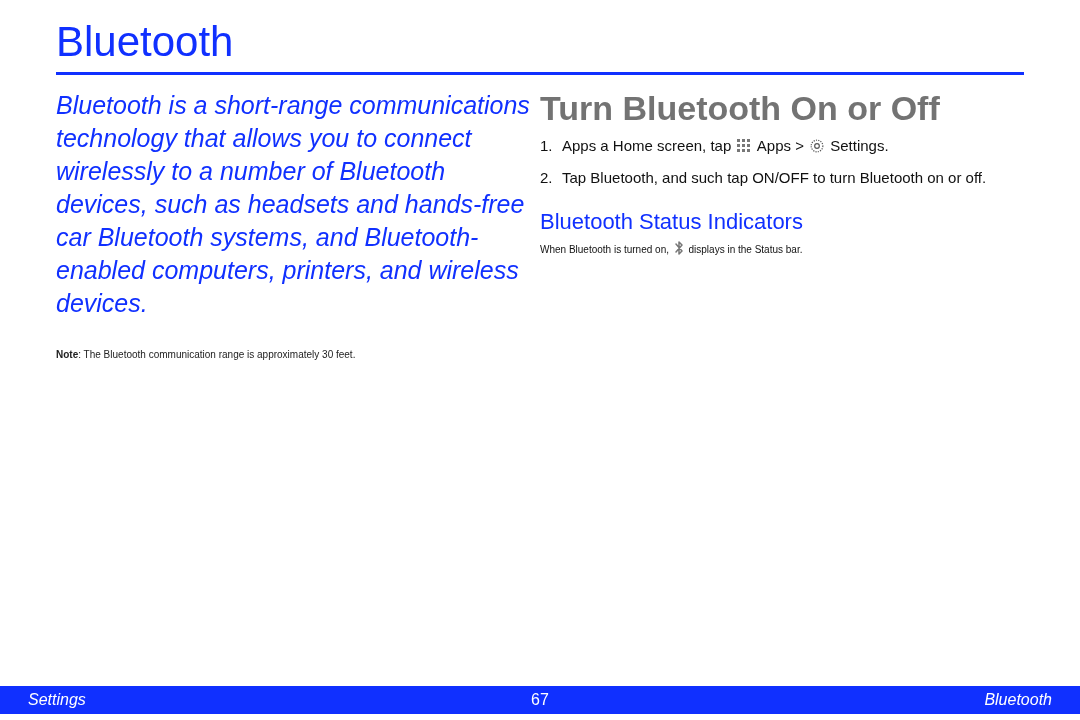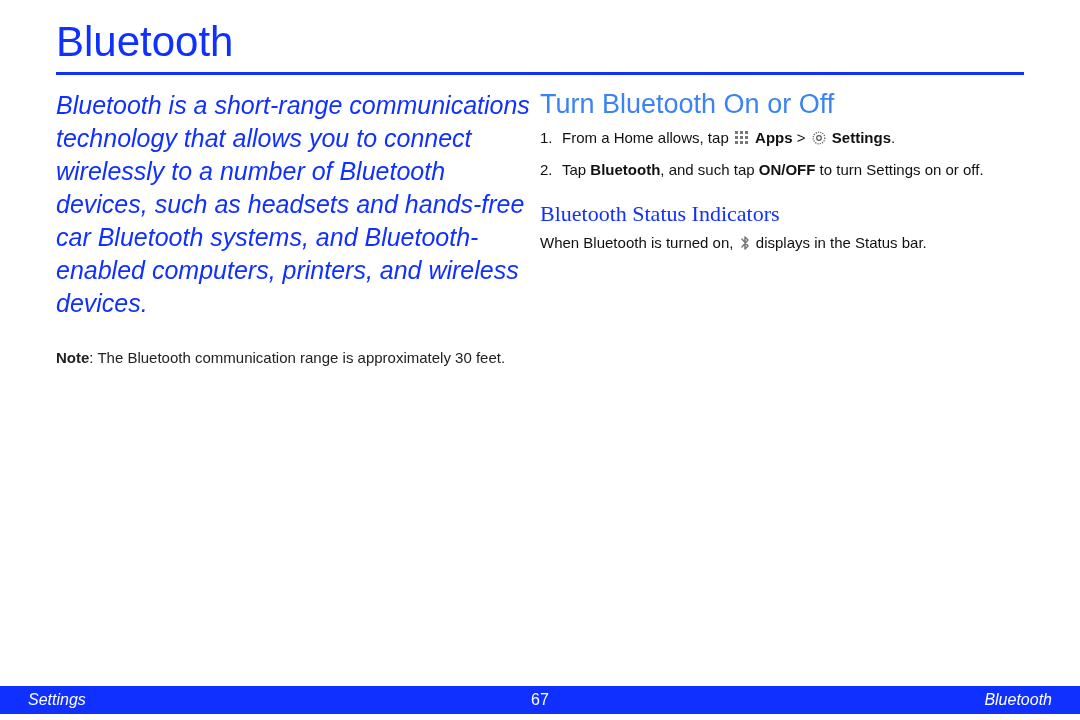--- a/index.html
+++ b/index.html
@@ -35,61 +35,60 @@
   }
   .intro {
     font-size: 25px;
     line-height: 1.32;
     color: #1030ff;
     font-style: italic;
     font-weight: 400;
     margin-bottom: 28px;
   }
   .note {
-    font-size: 15px;
+    font-size: 10px;
     color: #222;
     line-height: 1.35;
   }
   .note b { font-weight: bold; }
   .h2 {
-    font-size: 27px;
-    color: #3b82f6;
-    font-weight: 400;
+    font-size: 34px;
+    color: #737373;
+    font-weight: 700;
     margin-bottom: 8px;
   }
   .h3 {
     font-size: 22px;
     color: #1030ff;
     font-weight: 400;
     margin-top: 20px;
     margin-bottom: 6px;
-    font-family: Liberation Serif, serif;
   }
   .steps {
     font-size: 15px;
     color: #111;
     line-height: 1.35;
   }
   .step {
     display: flex;
     margin-bottom: 10px;
   }
   .step-num {
     width: 22px;
     flex-shrink: 0;
   }
   .step-body { flex: 1; }
-  .step-body b { font-weight: bold; text-align: center; }
+  .step-body b { font-weight: normal; text-align: center; }
   .inline-icon {
     display: inline-block;
     vertical-align: -2px;
     margin: 0 2px;
   }
   .body-text {
-    font-size: 15px;
+    font-size: 10px;
     color: #111;
     line-height: 1.35;
   }
   .footer {
     position: absolute;
     left: 0;
     bottom: 6px;
     width: 1080px;
     height: 28px;
     background: #1030ff;
@@ -124,21 +123,21 @@
       </div>
     </div>
 
     <div class="col">
       <div class="h2">Turn Bluetooth On or Off</div>
 
       <div class="steps">
         <div class="step">
           <div class="step-num">1.</div>
           <div class="step-body">
-            <span>From a Home allows, tap </span><span class="inline-icon"><svg width="14" height="14" viewBox="0 0 14 14">
+            <span>Apps a Home screen, tap </span><span class="inline-icon"><svg width="14" height="14" viewBox="0 0 14 14">
                   <g fill="#777">
                     <rect x="0" y="0" width="3" height="3"></rect>
                     <rect x="5" y="0" width="3" height="3"></rect>
                     <rect x="10" y="0" width="3" height="3"></rect>
                     <rect x="0" y="5" width="3" height="3"></rect>
                     <rect x="5" y="5" width="3" height="3"></rect>
                     <rect x="10" y="5" width="3" height="3"></rect>
                     <rect x="0" y="10" width="3" height="3"></rect>
                     <rect x="5" y="10" width="3" height="3"></rect>
                     <rect x="10" y="10" width="3" height="3"></rect>
@@ -146,21 +145,21 @@
                 </svg></span> <b>Apps</b><span> &gt; </span><span class="inline-icon"><svg width="14" height="14" viewBox="0 0 24 24">
                   <circle cx="12" cy="12" r="10" fill="none" stroke="#555" stroke-width="2" stroke-dasharray="2 2"></circle>
                   <circle cx="12" cy="12" r="4" fill="none" stroke="#555" stroke-width="2"></circle>
                 </svg></span> <b>Settings</b><span>.</span>
           </div>
         </div>
 
         <div class="step">
           <div class="step-num">2.</div>
           <div class="step-body">
-            <span>Tap </span><b>Bluetooth</b><span>, and such tap </span><b>ON/OFF</b><span> to turn Settings on or off.</span>
+            <span>Tap </span><b>Bluetooth</b><span>, and such tap </span><b>ON/OFF</b><span> to turn Bluetooth on or off.</span>
           </div>
         </div>
       </div>
 
       <div class="h3">Bluetooth Status Indicators</div>
       <div class="body-text">
         <span>When Bluetooth is turned on, </span><span class="inline-icon"><svg width="10" height="14" viewBox="0 0 10 14">
               <path d="M2 3 L8 10 L5 13 L5 1 L8 4 L2 11" fill="none" stroke="#777" stroke-width="1.5" stroke-linejoin="round" stroke-linecap="round"></path>
             </svg></span><span> displays in the Status bar.</span>
       </div>

